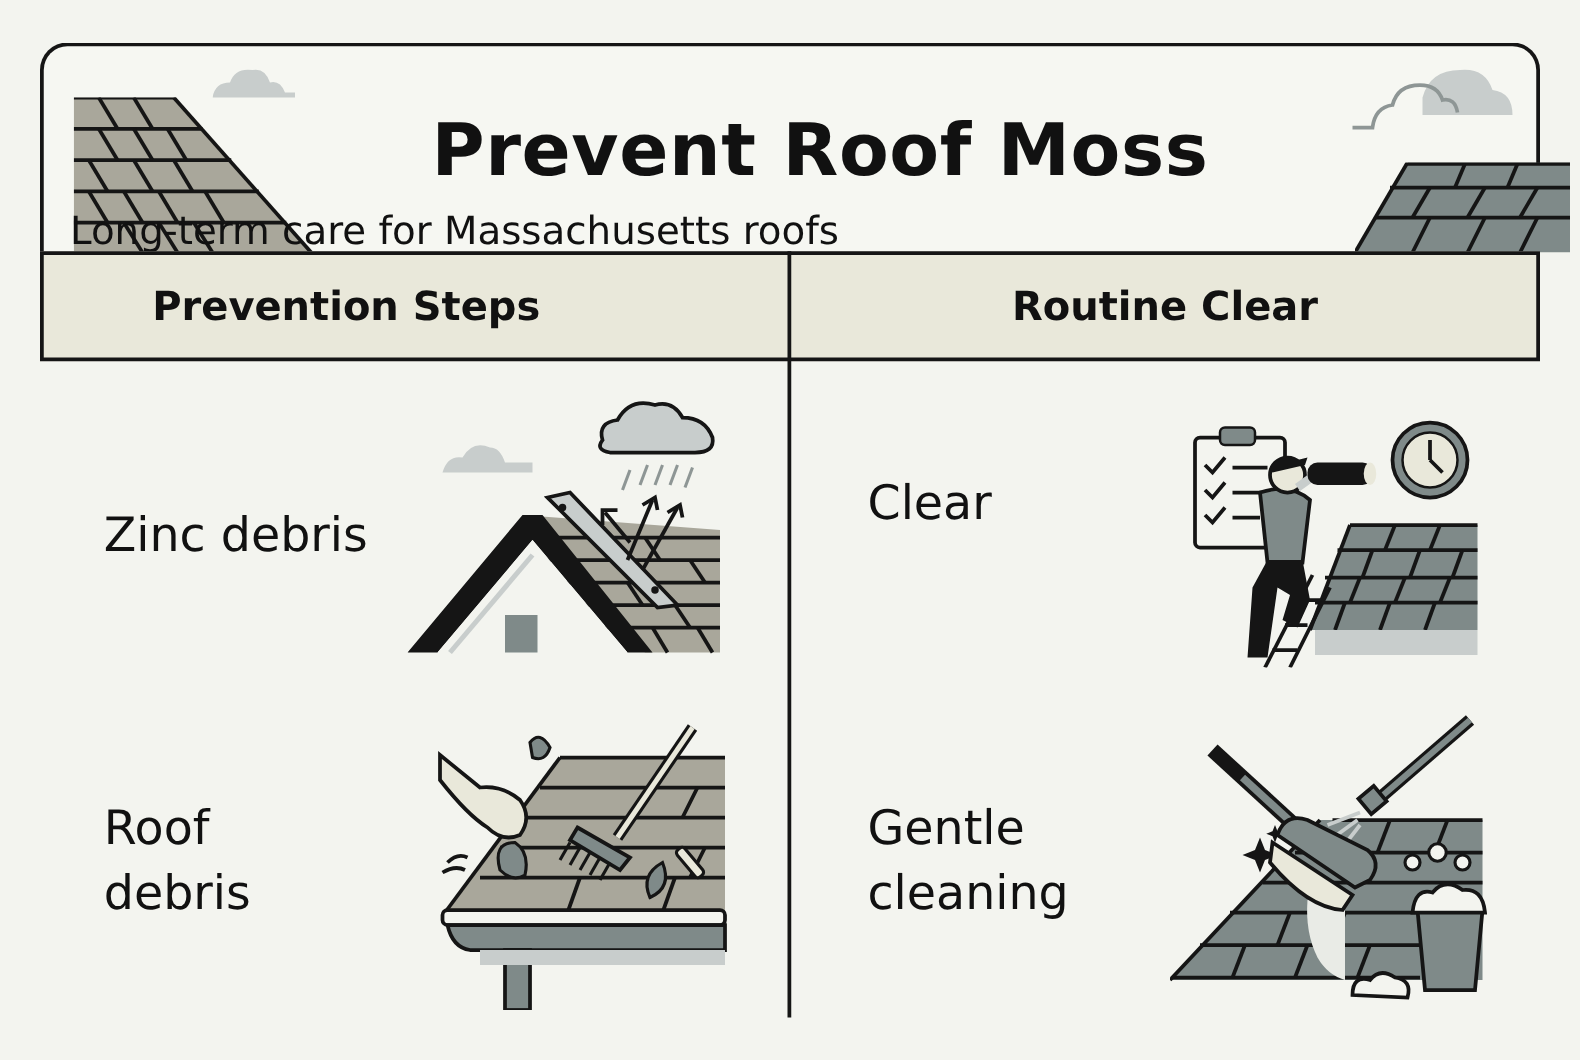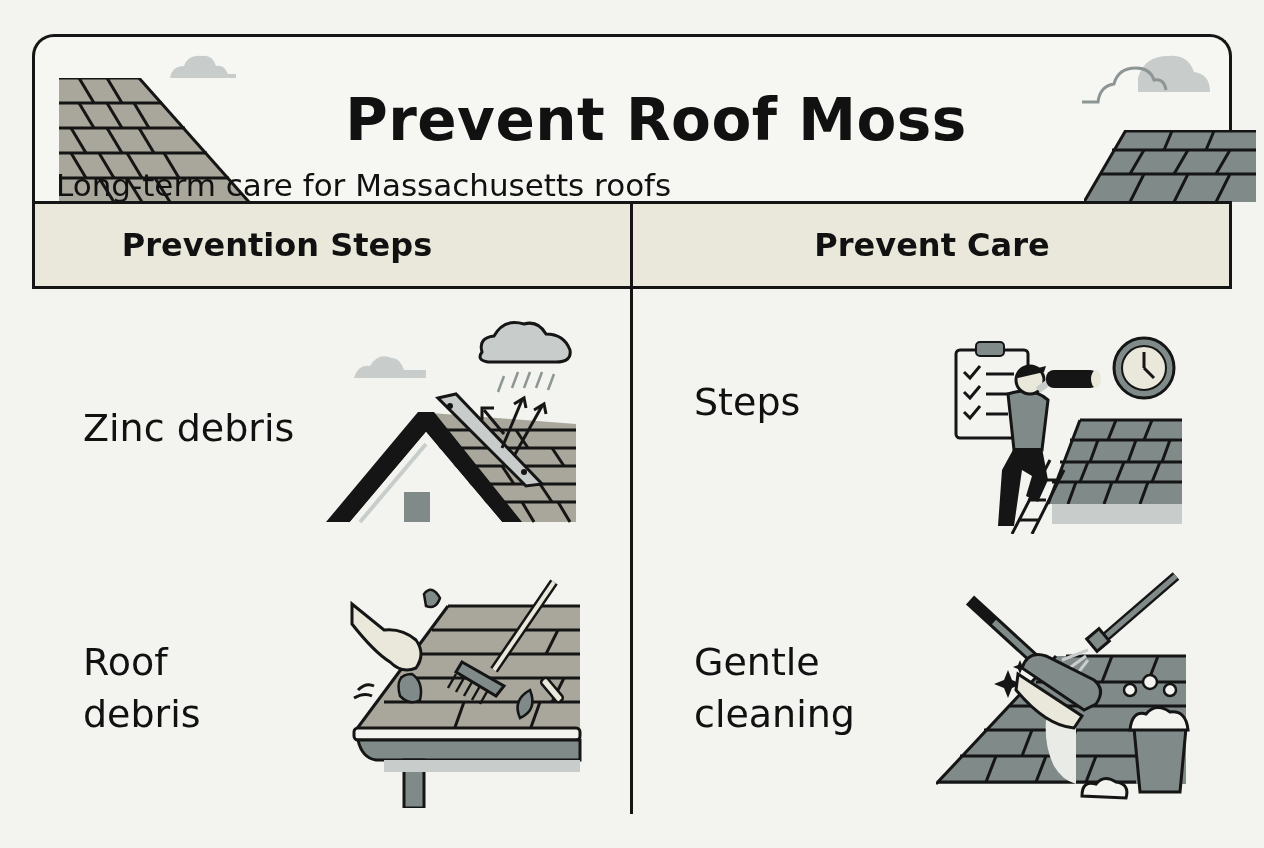--- a/index.html
+++ b/index.html
@@ -104,21 +104,21 @@
         <line x1="146" y1="44" x2="132" y2="72"></line>
     </g>
   </svg>
 
   <div class="title">Prevent Roof Moss</div>
   <div class="subtitle">Long-term care for Massachusetts roofs</div>
 </div>
 
 <div class="col-head-row">
   <div class="col-head left">Prevention Steps</div>
-  <div class="col-head right">Prevent Care</div>
+  <div class="col-head right">Routine Clear</div>
 </div>
 <div class="vdivider"></div>
 
 <div class="item-label" style="left:83px;top:402px">
   <div>Zinc debris</div>
 </div>
 <svg class="illus" style="left:326px;top:316px" width="256" height="212" viewBox="0 0 256 212">
 
   <path d="M28,62 Q32,48 44,50 Q52,36 66,42 Q74,42 78,54 L100,54 L100,62 Z" fill="#c8cdcc"></path>
 
@@ -206,21 +206,21 @@
 
   <path d="M8,26 L40,52 Q58,50 72,62 Q82,76 72,90 Q58,96 46,84 Q30,74 8,46 Z" fill="#e9e8da" stroke="#151515" stroke-width="3"></path>
   <g stroke="#151515" stroke-width="3" fill="none">
       <path d="M14,112 Q22,104 30,108"></path>
       <path d="M10,120 Q20,114 28,118"></path>
     </g>
   <rect x="204" y="98" width="8" height="28" rx="3" transform="rotate(-40 208 112)" fill="#e9e8da" stroke="#151515" stroke-width="2.5"></rect>
 </svg>
 
 <div class="item-label" style="left:694px;top:376px">
-  <div>Steps</div>
+  <div>Clear</div>
 </div>
 <svg class="illus" style="left:952px;top:330px" width="236" height="204" viewBox="0 0 236 204">
 
   <rect x="4" y="20" width="72" height="88" rx="4" fill="#f3f4ef" stroke="#151515" stroke-width="3"></rect>
   <rect x="24" y="12" width="28" height="14" rx="4" fill="#7f8a89" stroke="#151515" stroke-width="2"></rect>
   <g stroke="#151515" stroke-width="3" fill="none">
     <polyline points="12,42 18,48 28,36"></polyline>
       <line x1="34" y1="44" x2="62" y2="44"></line>
     <polyline points="12,62 18,68 28,56"></polyline>
       <line x1="34" y1="64" x2="62" y2="64"></line>

